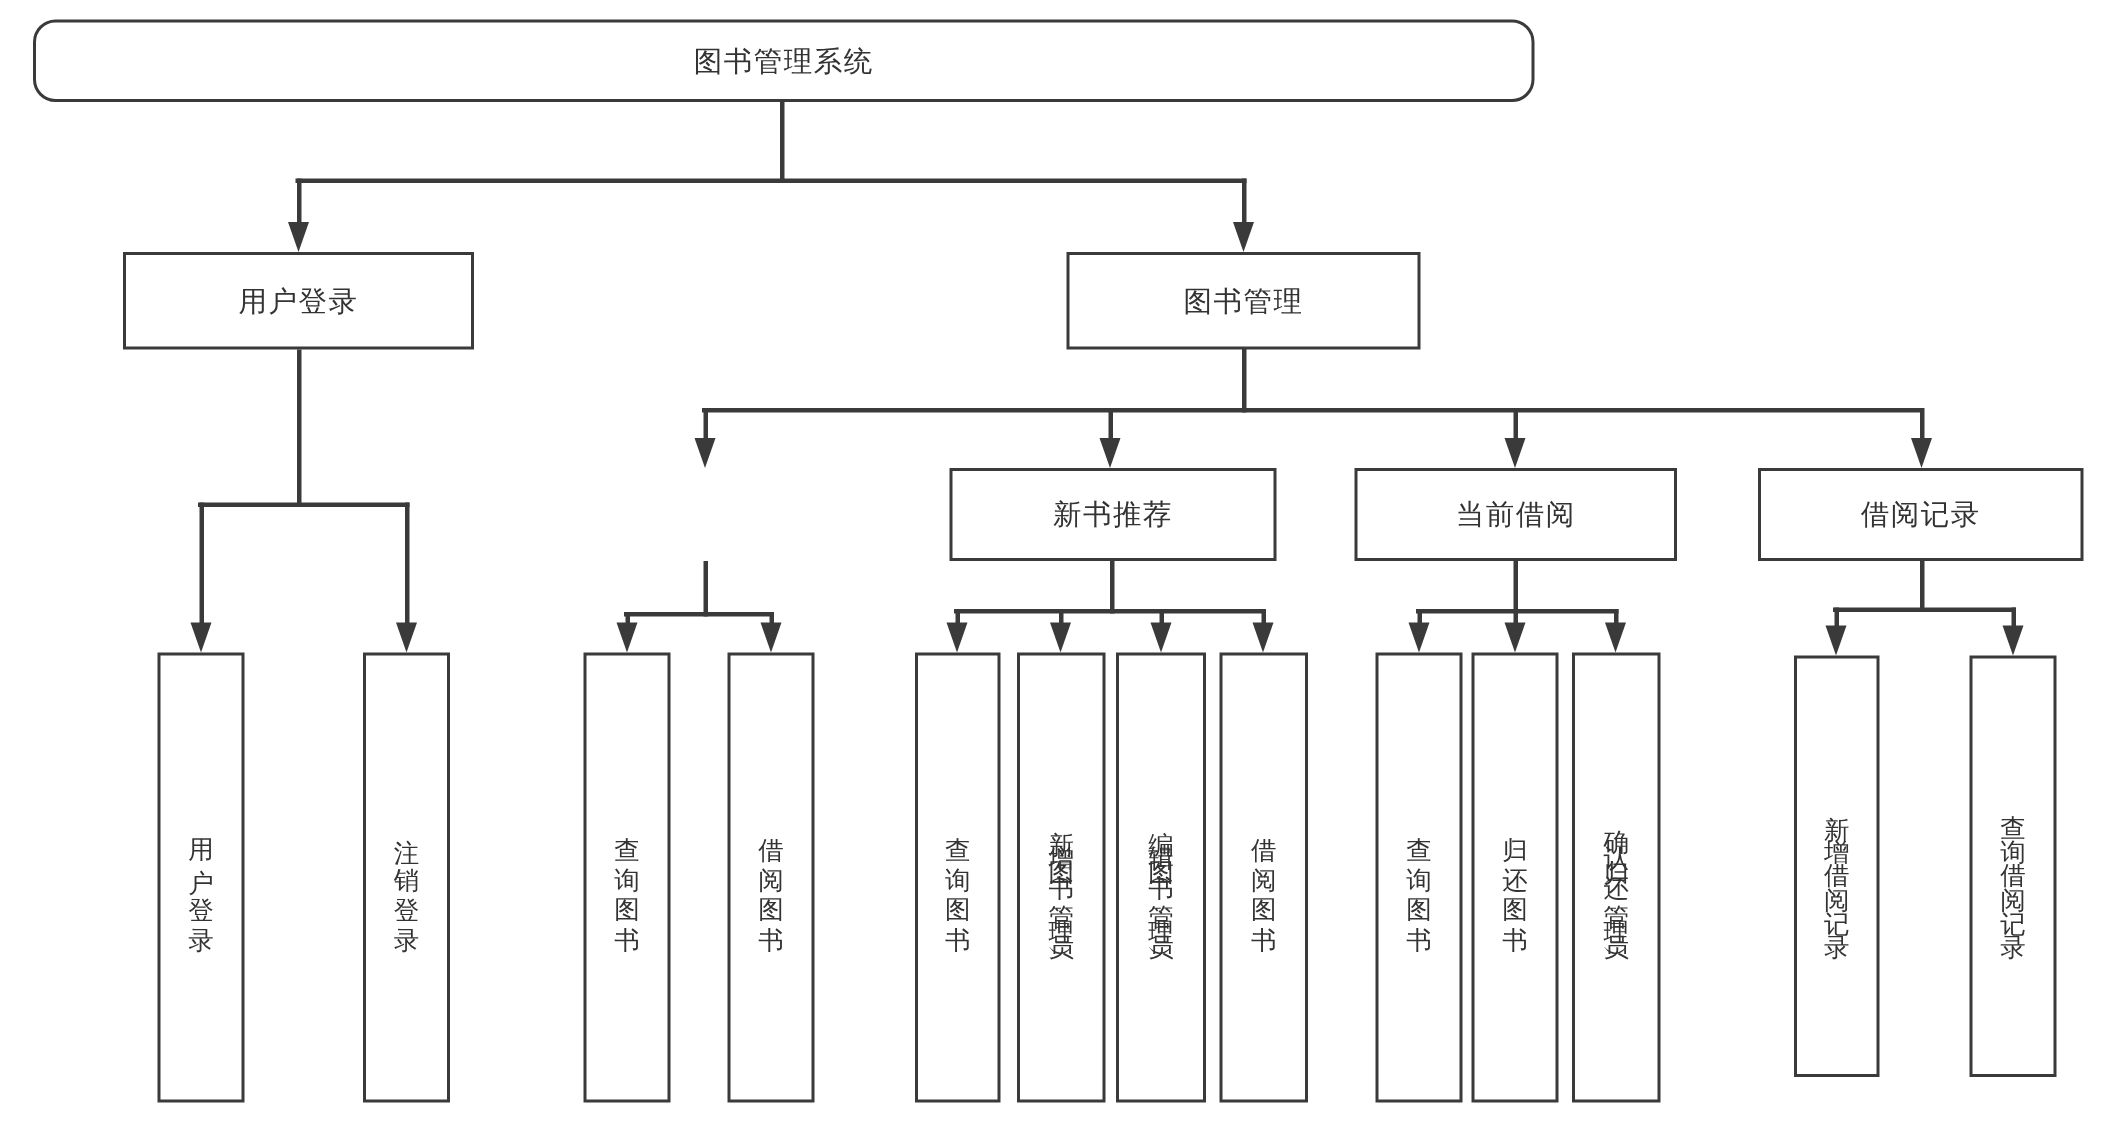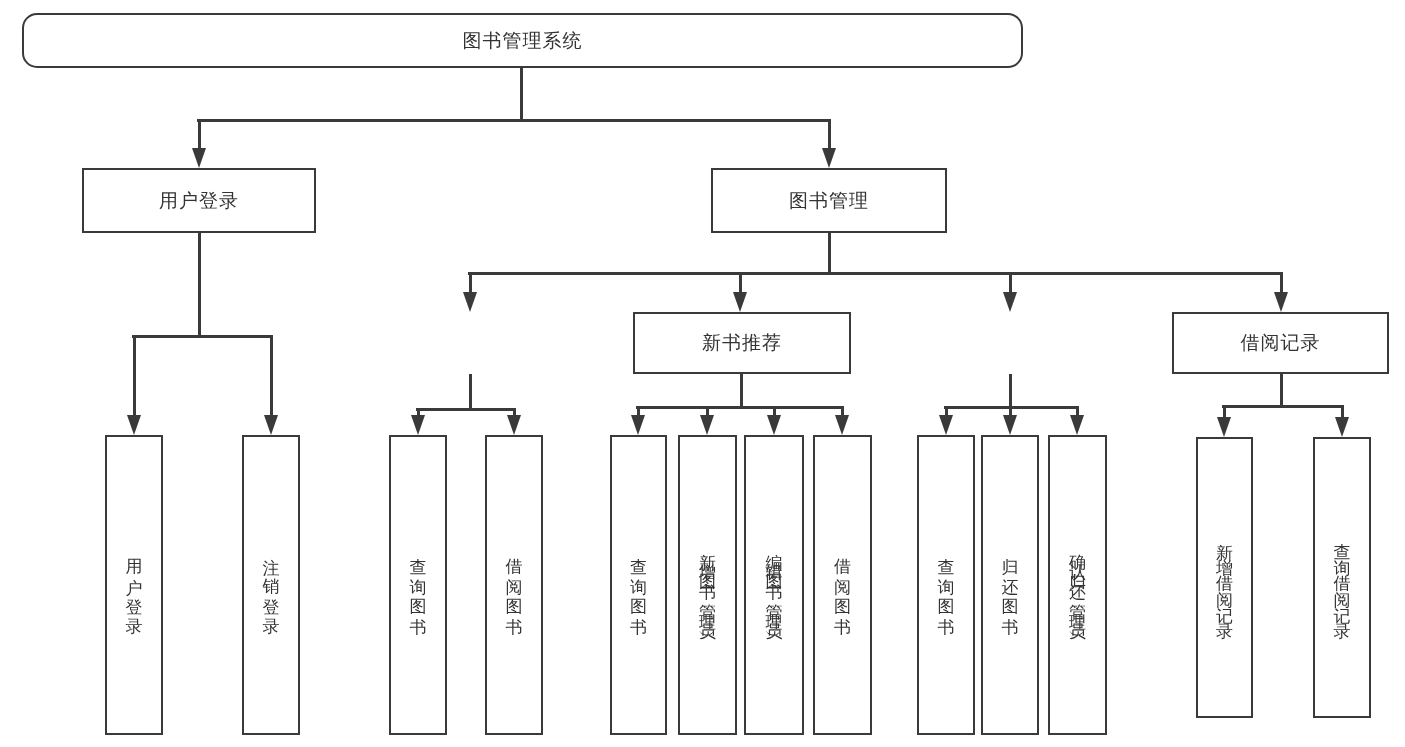--- a/index.html
+++ b/index.html
@@ -49,20 +49,23 @@
 
   <div class="box" style="left:82px;top:168px;width:234px;height:65px;">
     <span class="lbl">用户登录</span>
   </div>
   <div class="box" style="left:711px;top:168px;width:236px;height:65px;">
     <span class="lbl">图书管理</span>
   </div>
 
   <div class="box" style="left:633px;top:312px;width:218px;height:62px;">
     <span class="lbl">新书推荐</span>
+  </div>
+  <div class="box" style="left:903px;top:312px;width:215px;height:62px;">
+    <span class="lbl">当前借阅</span>
   </div>
   <div class="box" style="left:1172px;top:312px;width:217px;height:62px;align-items:center;">
     <span class="lbl">借阅记录</span>
   </div>
 
   <div class="box leaf sp4" style="left:105px;top:435px;width:58px;height:300px;">
     <span class="lbl">用户登录</span>
   </div>
   <div class="box leaf sp4" style="left:242px;top:435px;width:58px;height:300px;">
     <span class="lbl">注销登录</span>

